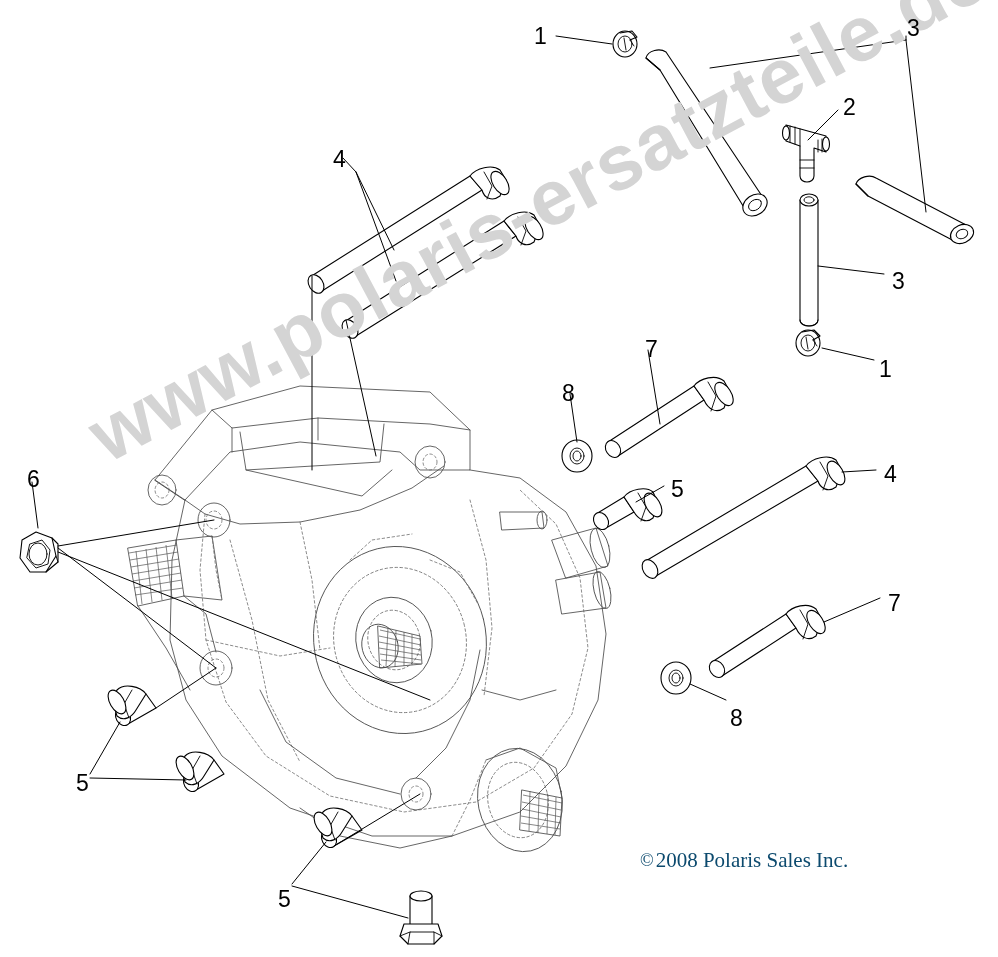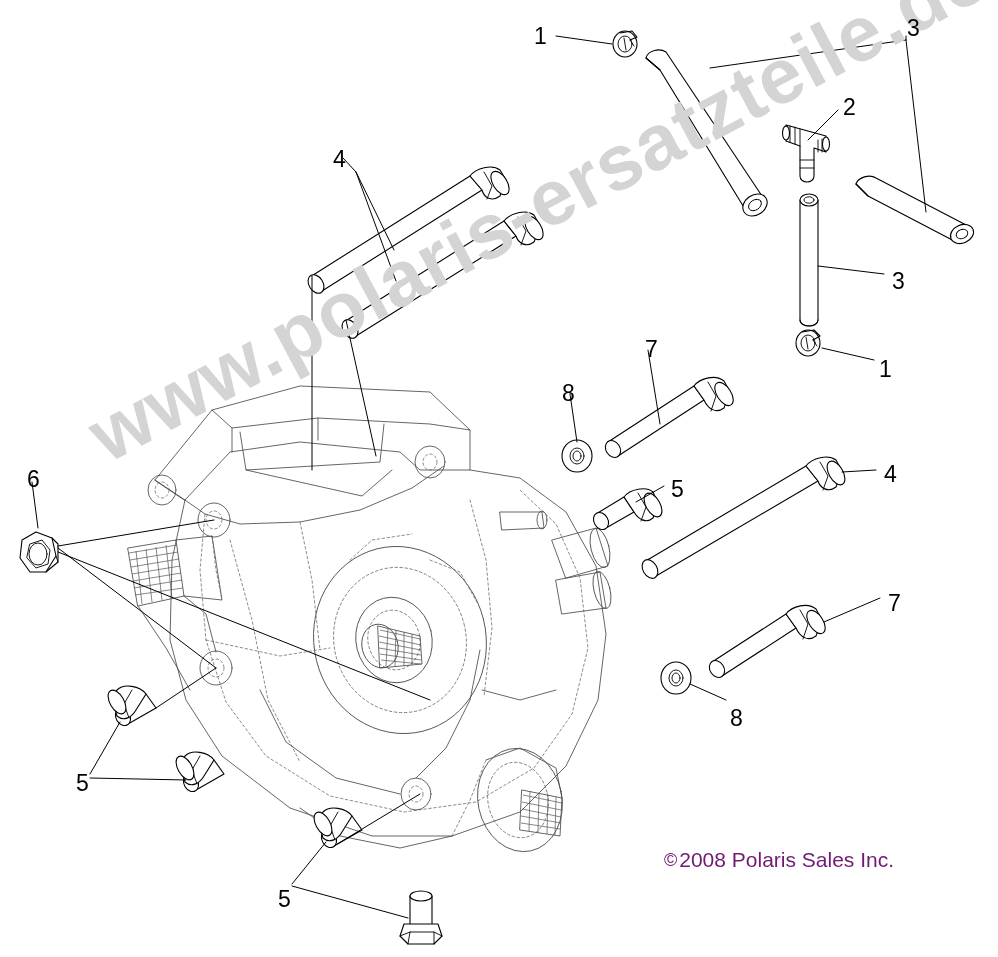--- a/index.html
+++ b/index.html
@@ -30,25 +30,24 @@
     font-size: 23px;
     color: #000000;
     line-height: 1;
     user-select: none;
     white-space: nowrap;
   }
   #copyright {
     position: absolute;
     left: 640px;
     top: 848px;
-    font-family: Liberation Sans, sans-serif;
+    font-family: Liberation Serif, serif;
     font-size: 21px;
-    color: #701a75;
+    color: #0c4a6e;
     white-space: nowrap;
-    margin-left: 24px;
   }
   #copyright .csym {
     font-size: 18px;
     vertical-align: 1px;
     margin-right: 2px;
   }
   #watermark {
     position: absolute;
     left: 95px;
     top: 395px;

